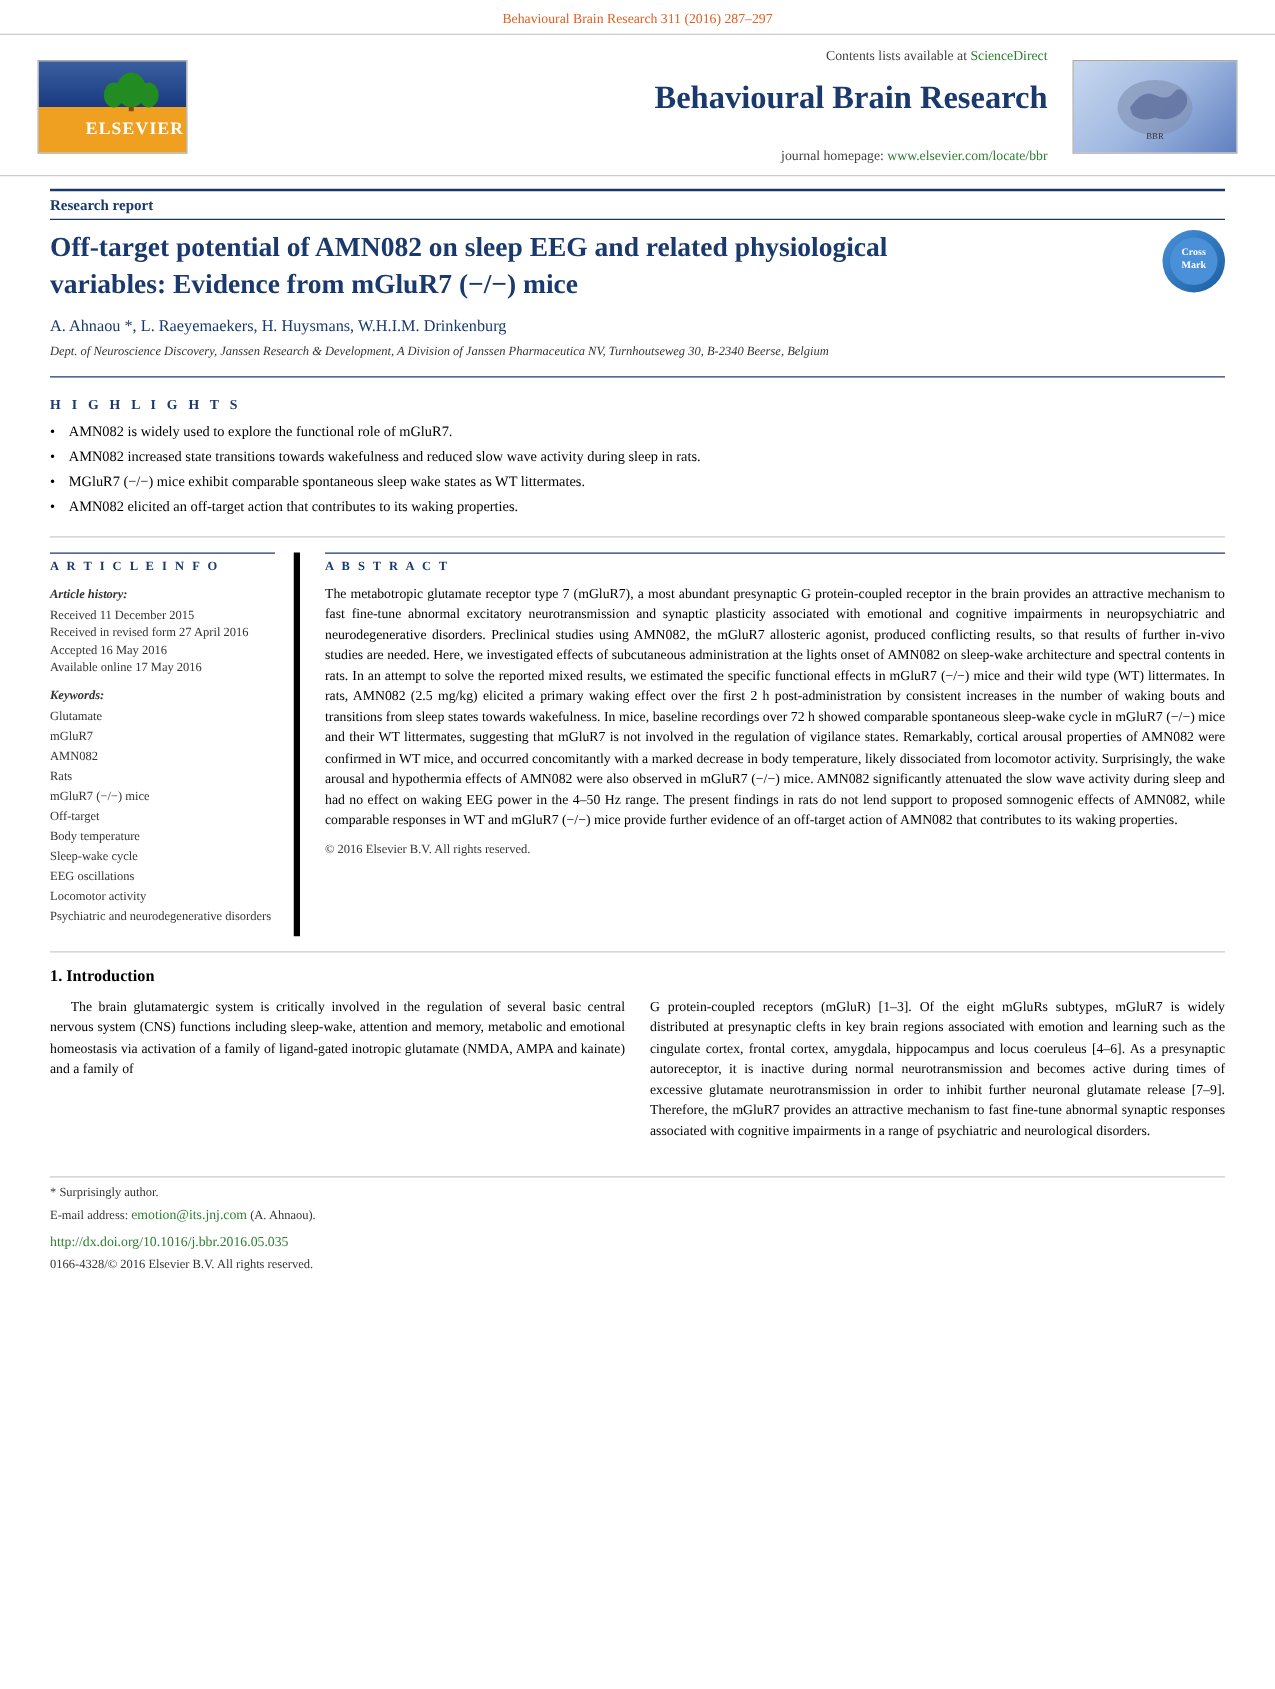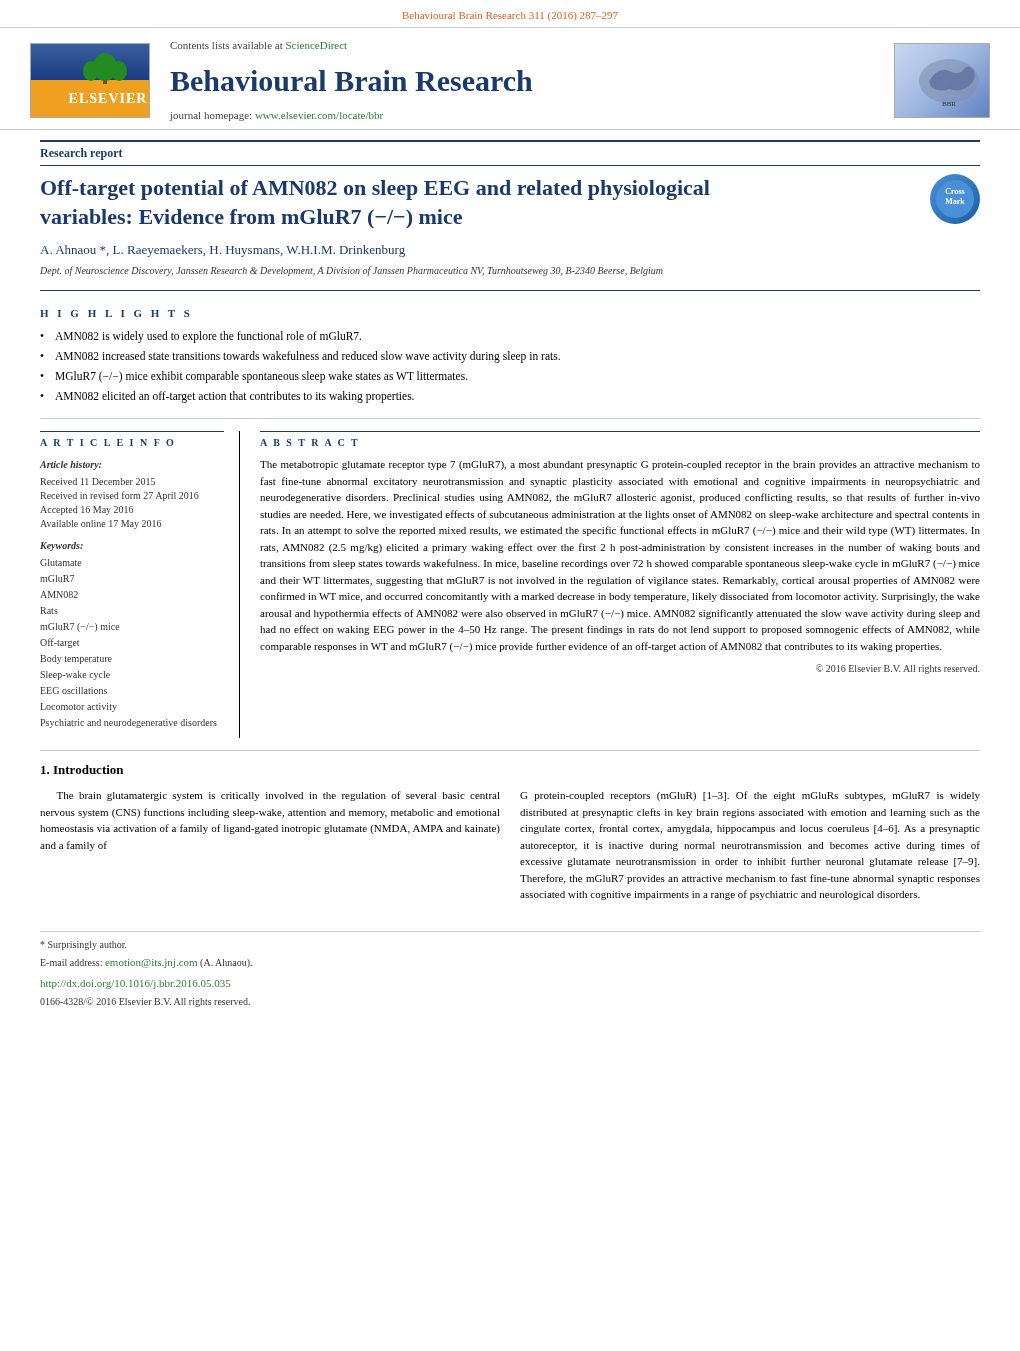--- a/index.html
+++ b/index.html
@@ -61,54 +61,54 @@
     .elsevier-top {
       color: #fff;
       width: 100%;
       height: 50%;
       display: flex;
       align-items: center;
       justify-content: center;
     }
     .header-center {
       flex: 1;
-      text-align: left;
+      text-align: right;
       padding: 0 20px;
     }
     .header-center .contents-line {
       font-size: 11px;
       color: #444;
       margin-bottom: 6px;
     }
     .header-center .contents-line a {
       color: #2e7d32;
       text-decoration: none;
     }
     .header-center .journal-title {
-      font-size: 30px;
-      font-weight: bold;
-      color: #1a3a6e;
-      margin-bottom: 6px;
+      font-size: 26px;
+      font-weight: bold;
+      color: #1a3a6e;
+      margin-bottom: 22px;
     }
     .header-center .homepage-line {
       font-size: 11px;
       color: #444;
     }
     .header-center .homepage-line a {
       color: #2e7d32;
       text-decoration: none;
     }
     .header-logo-right {
-      width: 96px;
+      width: 132px;
       height: 75px;
       border: 1px solid #aaa;
       background: linear-gradient(135deg, #c8d8f0 0%, #a0b8e0 50%, #6080c0 100%);
       display: flex;
       align-items: center;
-      justify-content: flex-end;
+      justify-content: center;
       font-size: 9px;
       color: #333;
     }
     
     .main-content {
       padding: 10px 40px 20px;
     }
     .research-report-label {
       font-size: 12px;
       font-weight: bold;
@@ -165,21 +165,21 @@
     }
     
     .two-col {
       display: flex;
       gap: 20px;
       margin-bottom: 12px;
     }
     .col-left {
       width: 200px;
       flex-shrink: 0;
-      border-right: 1px solid #000000;
+      border-right: 5px solid #000000;
       padding-right: 15px;
     }
     .col-right {
       flex: 1;
     }
     .article-info-header {
       font-size: 10px;
       font-weight: bold;
       letter-spacing: 2px;
       color: #1a3a6e;
@@ -217,21 +217,20 @@
     }
     .abstract-text {
       font-size: 11px;
       line-height: 1.5;
       color: #000;
       text-align: justify;
     }
     .copyright-line {
       font-size: 10px;
       color: #333;
-      text-align: right;
       margin-top: 8px;
     }
     
     .intro-section {
       border-top: 1px solid #ccc;
       padding-top: 10px;
       margin-top: 5px;
     }
     .intro-header {
       font-size: 13px;

